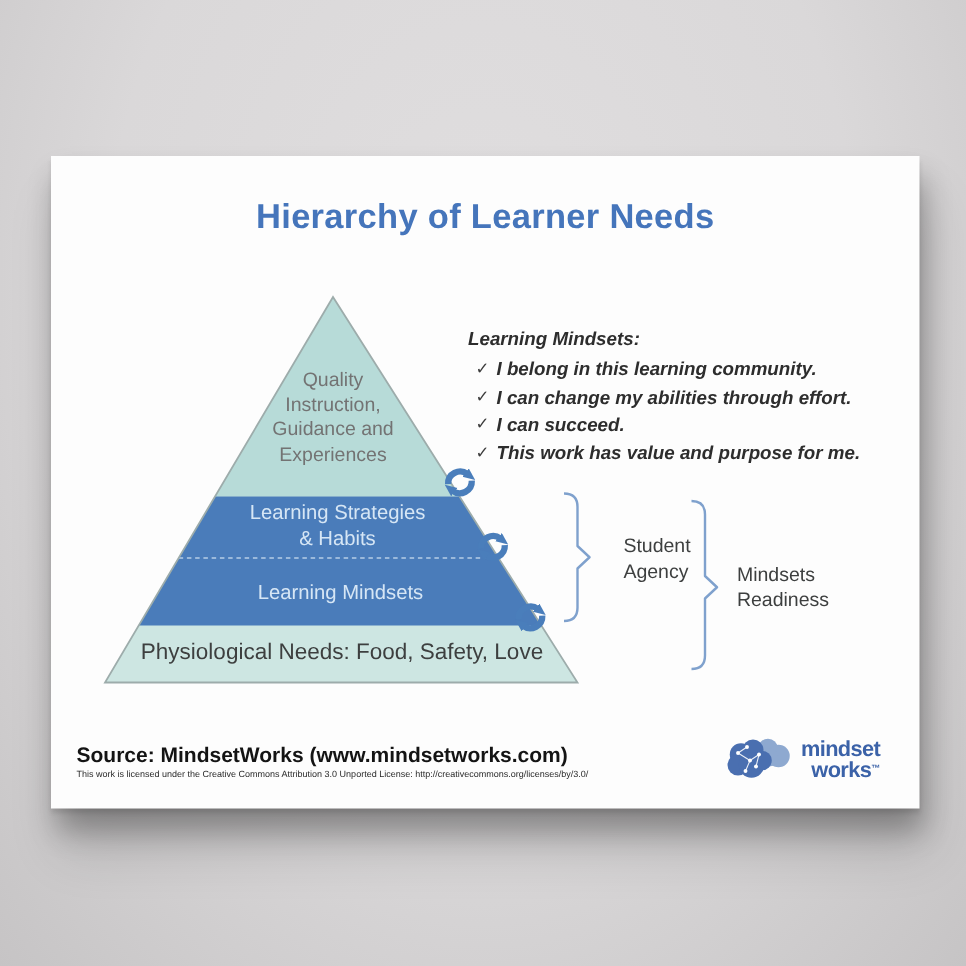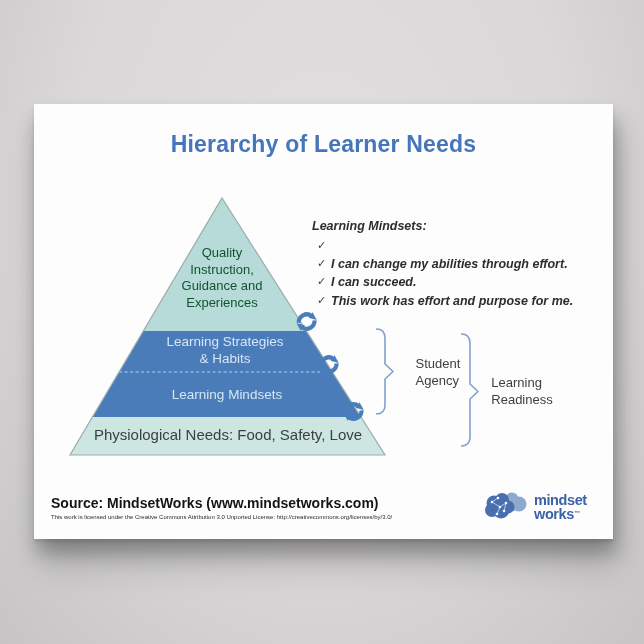--- a/index.html
+++ b/index.html
@@ -12,35 +12,35 @@
     position:absolute;left:34px;top:104px;width:579px;height:435px;
     background:#fdfdfd;
     box-shadow: 0 3px 3px rgba(0,0,0,0.10), 3px 14px 18px rgba(0,0,0,0.28), 6px 28px 32px rgba(0,0,0,0.15);
   }
   .title{
     position:absolute;top:27px;left:0;width:100%;text-align:center;
     font-size:23px;font-weight:bold;color:#4575bb;letter-spacing:0.2px;
   }
   .overlay-svg{position:absolute;left:0;top:0;}
   .pyr-label{position:absolute;transform:translateX(-50%);text-align:center;white-space:pre-line;}
-  .pyr-top{left:188px;top:141px;font-size:13px;line-height:16.5px;color:#14532d;}
+  .pyr-top{left:188px;top:141px;font-size:13px;line-height:16.5px;color:#737373;}
   .pyr-strat{left:191px;top:230px;font-size:13.5px;line-height:16.5px;color:#d6e6f5;}
   .pyr-mind{left:193px;top:283px;font-size:13.5px;color:#d6e6f5;}
   .pyr-base{left:194px;top:322px;font-size:15px;color:#3d3f3f;width:330px;}
   .mindsets{position:absolute;left:278px;top:115px;width:300px;color:#2d2d2d;}
   .mindsets .head{font-size:12.5px;font-weight:bold;font-style:italic;margin-bottom:6px;}
   .mrow{display:flex;margin-bottom:4.5px;font-size:12.5px;font-weight:bold;font-style:italic;}
   .mrow .chk{font-weight:normal;font-style:normal;font-size:11px;color:#3c3c3c;padding-left:5px;width:14px;flex:0 0 14px;}
   .bracket-label{position:absolute;transform:translate(-50%,-50%);text-align:left;white-space:pre-line;font-size:13px;line-height:17px;color:#3d3f3f;}
   .lbl-agency{left:404px;top:268px;}
   .lbl-readiness{left:488px;top:287px;}
   .source{position:absolute;left:17px;top:391px;color:#141414;}
   .source .s1{font-size:14px;font-weight:bold;}
   .source .s2{font-size:6px;margin-top:3px;color:#2a2a2a;}
-  .logo{position:absolute;left:450px;top:385px;display:flex;align-items:center;}
+  .logo{position:absolute;left:450px;top:385px;display:flex;align-items:center;text-align:right;}
   .logo-text{color:#3b62a8;font-weight:bold;font-size:14.5px;line-height:12.5px;letter-spacing:-0.4px;margin-left:4px;}
   .tm{font-size:6px;vertical-align:4px;letter-spacing:0;}
 </style>
 </head>
 <body>
 
 <div class="poster">
 
   <div class="title">Hierarchy of Learner Needs</div>
 
@@ -79,38 +79,39 @@
 Experiences</div>
   <div class="pyr-label pyr-strat">Learning Strategies
 &amp; Habits</div>
   <div class="pyr-label pyr-mind">Learning Mindsets</div>
   <div class="pyr-label pyr-base">Physiological Needs: Food, Safety, Love</div>
 
   <div class="mindsets">
     <div class="head">Learning Mindsets:</div>
     <div class="mrow">
       <span class="chk">✓</span>
+      <span>I belong in this learning community.</span>
     </div>
     <div class="mrow">
       <span class="chk">✓</span>
       <span>I can change my abilities through effort.</span>
     </div>
     <div class="mrow">
       <span class="chk">✓</span>
       <span>I can succeed.</span>
     </div>
     <div class="mrow">
       <span class="chk">✓</span>
-      <span>This work has effort and purpose for me.</span>
+      <span>This work has value and purpose for me.</span>
     </div>
   </div>
 
   <div class="bracket-label lbl-agency">Student
 Agency</div>
-  <div class="bracket-label lbl-readiness">Learning
+  <div class="bracket-label lbl-readiness">Mindsets
 Readiness</div>
 
   <div class="source">
     <div class="s1">Source: MindsetWorks (www.mindsetworks.com)</div>
     <div class="s2">This work is licensed under the Creative Commons Attribution 3.0 Unported License: http://creativecommons.org/licenses/by/3.0/</div>
   </div>
 
   <div class="logo">
     <svg width="46" height="36" viewBox="0 0 46 36">
       <g fill="#8ea9d0">

